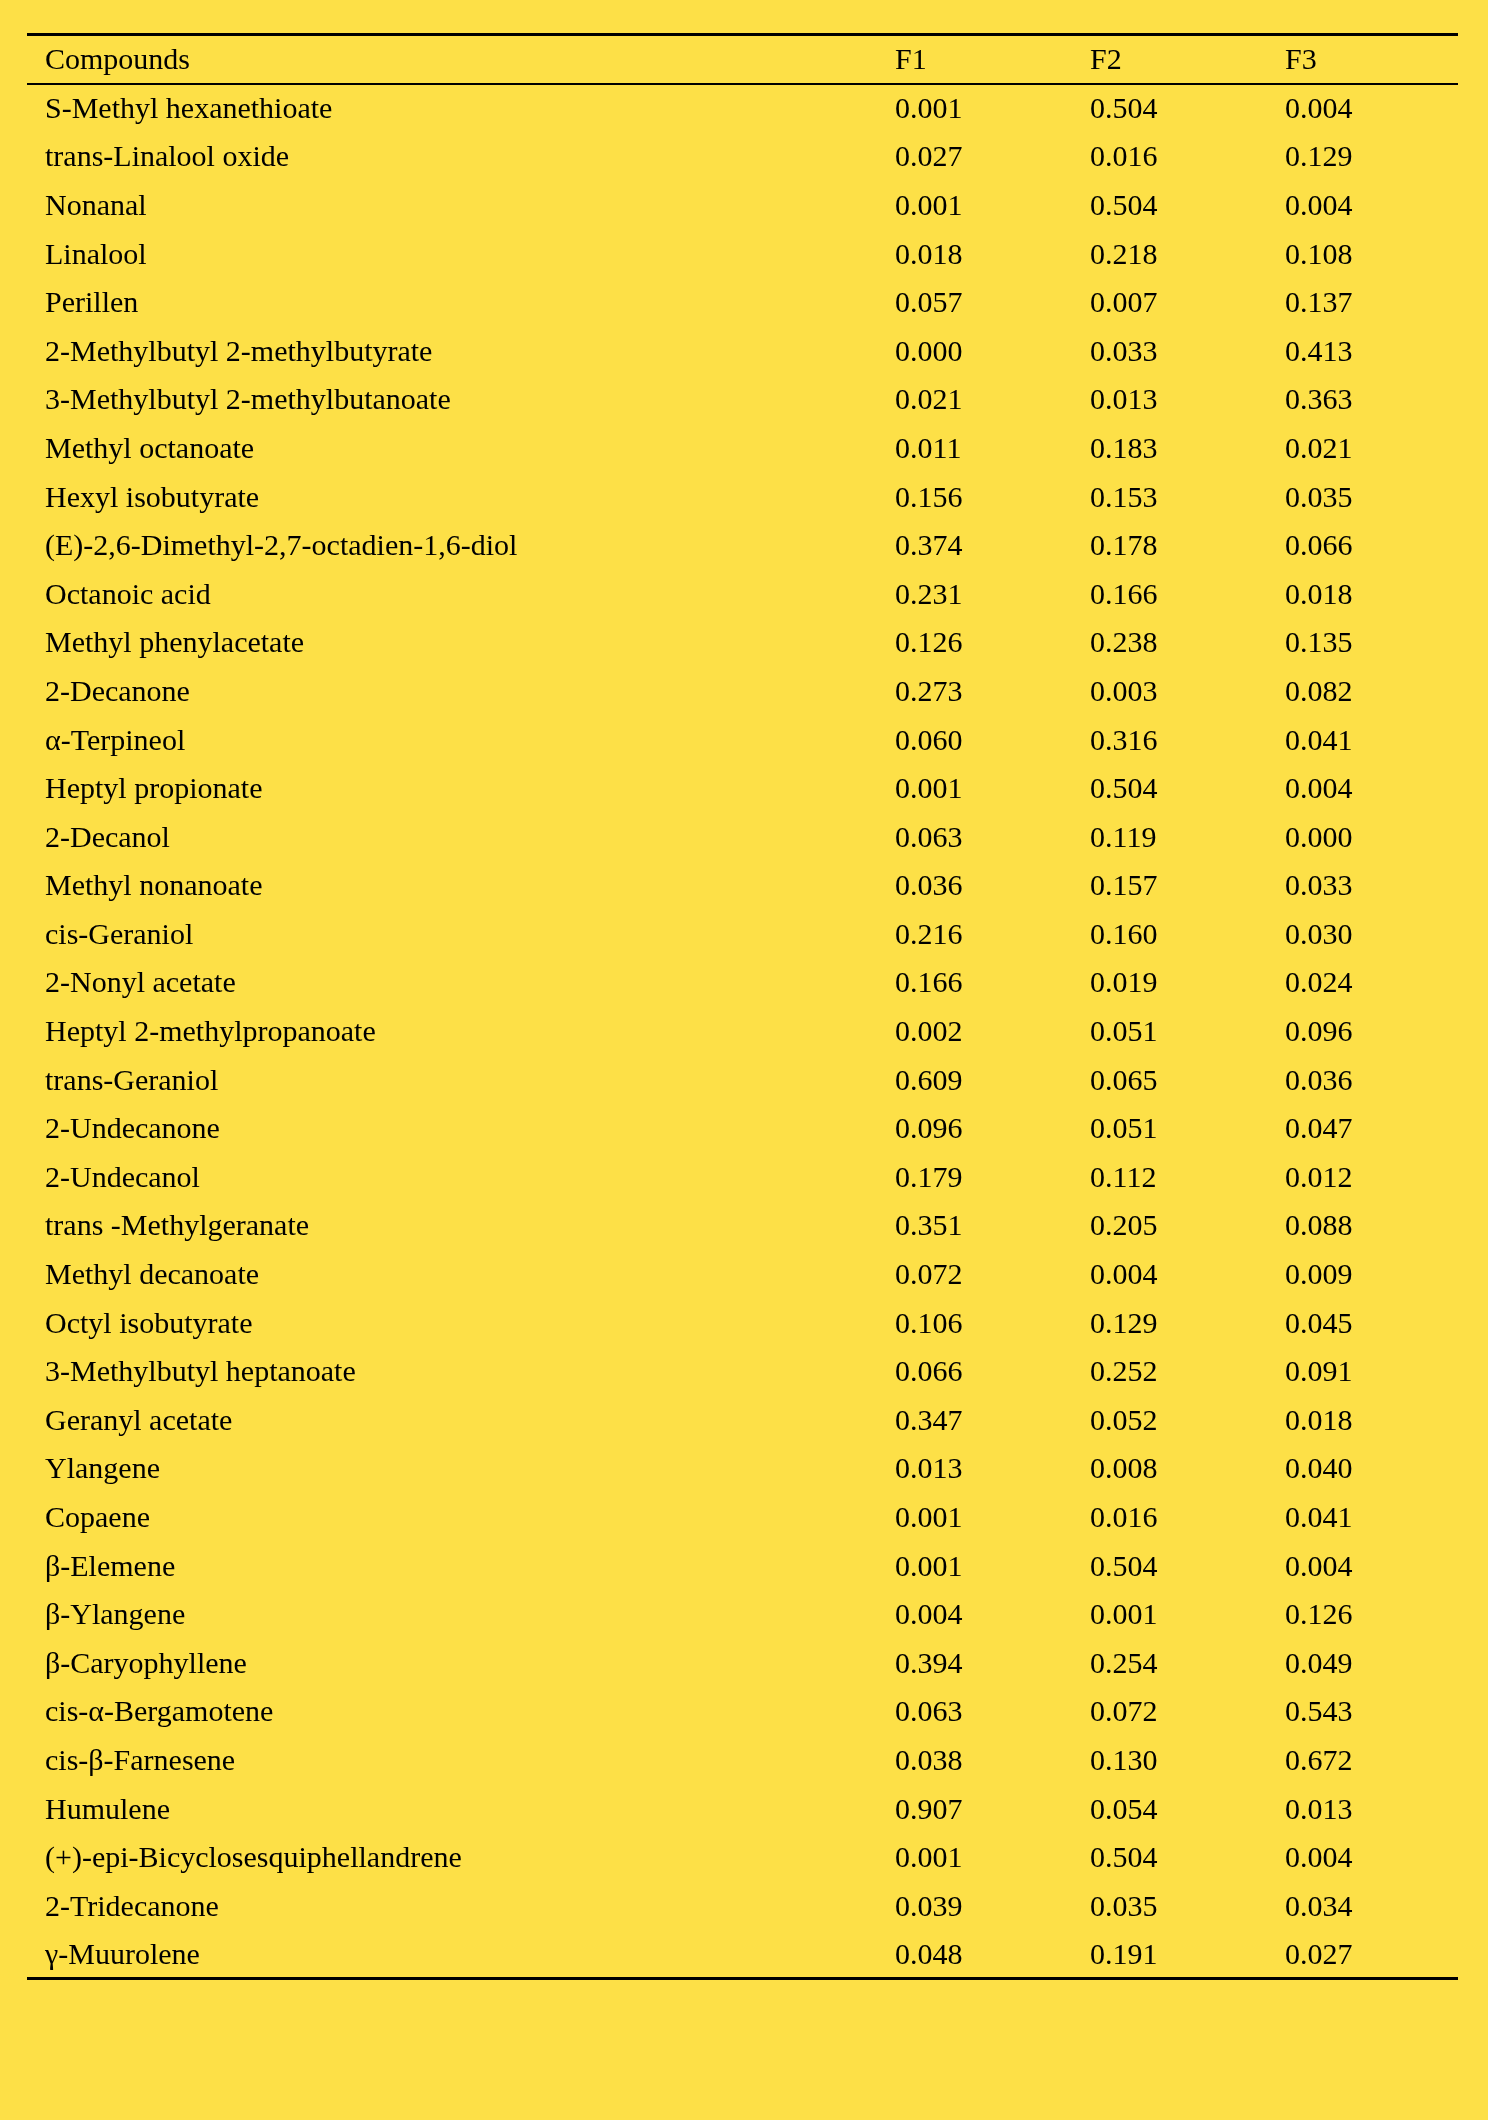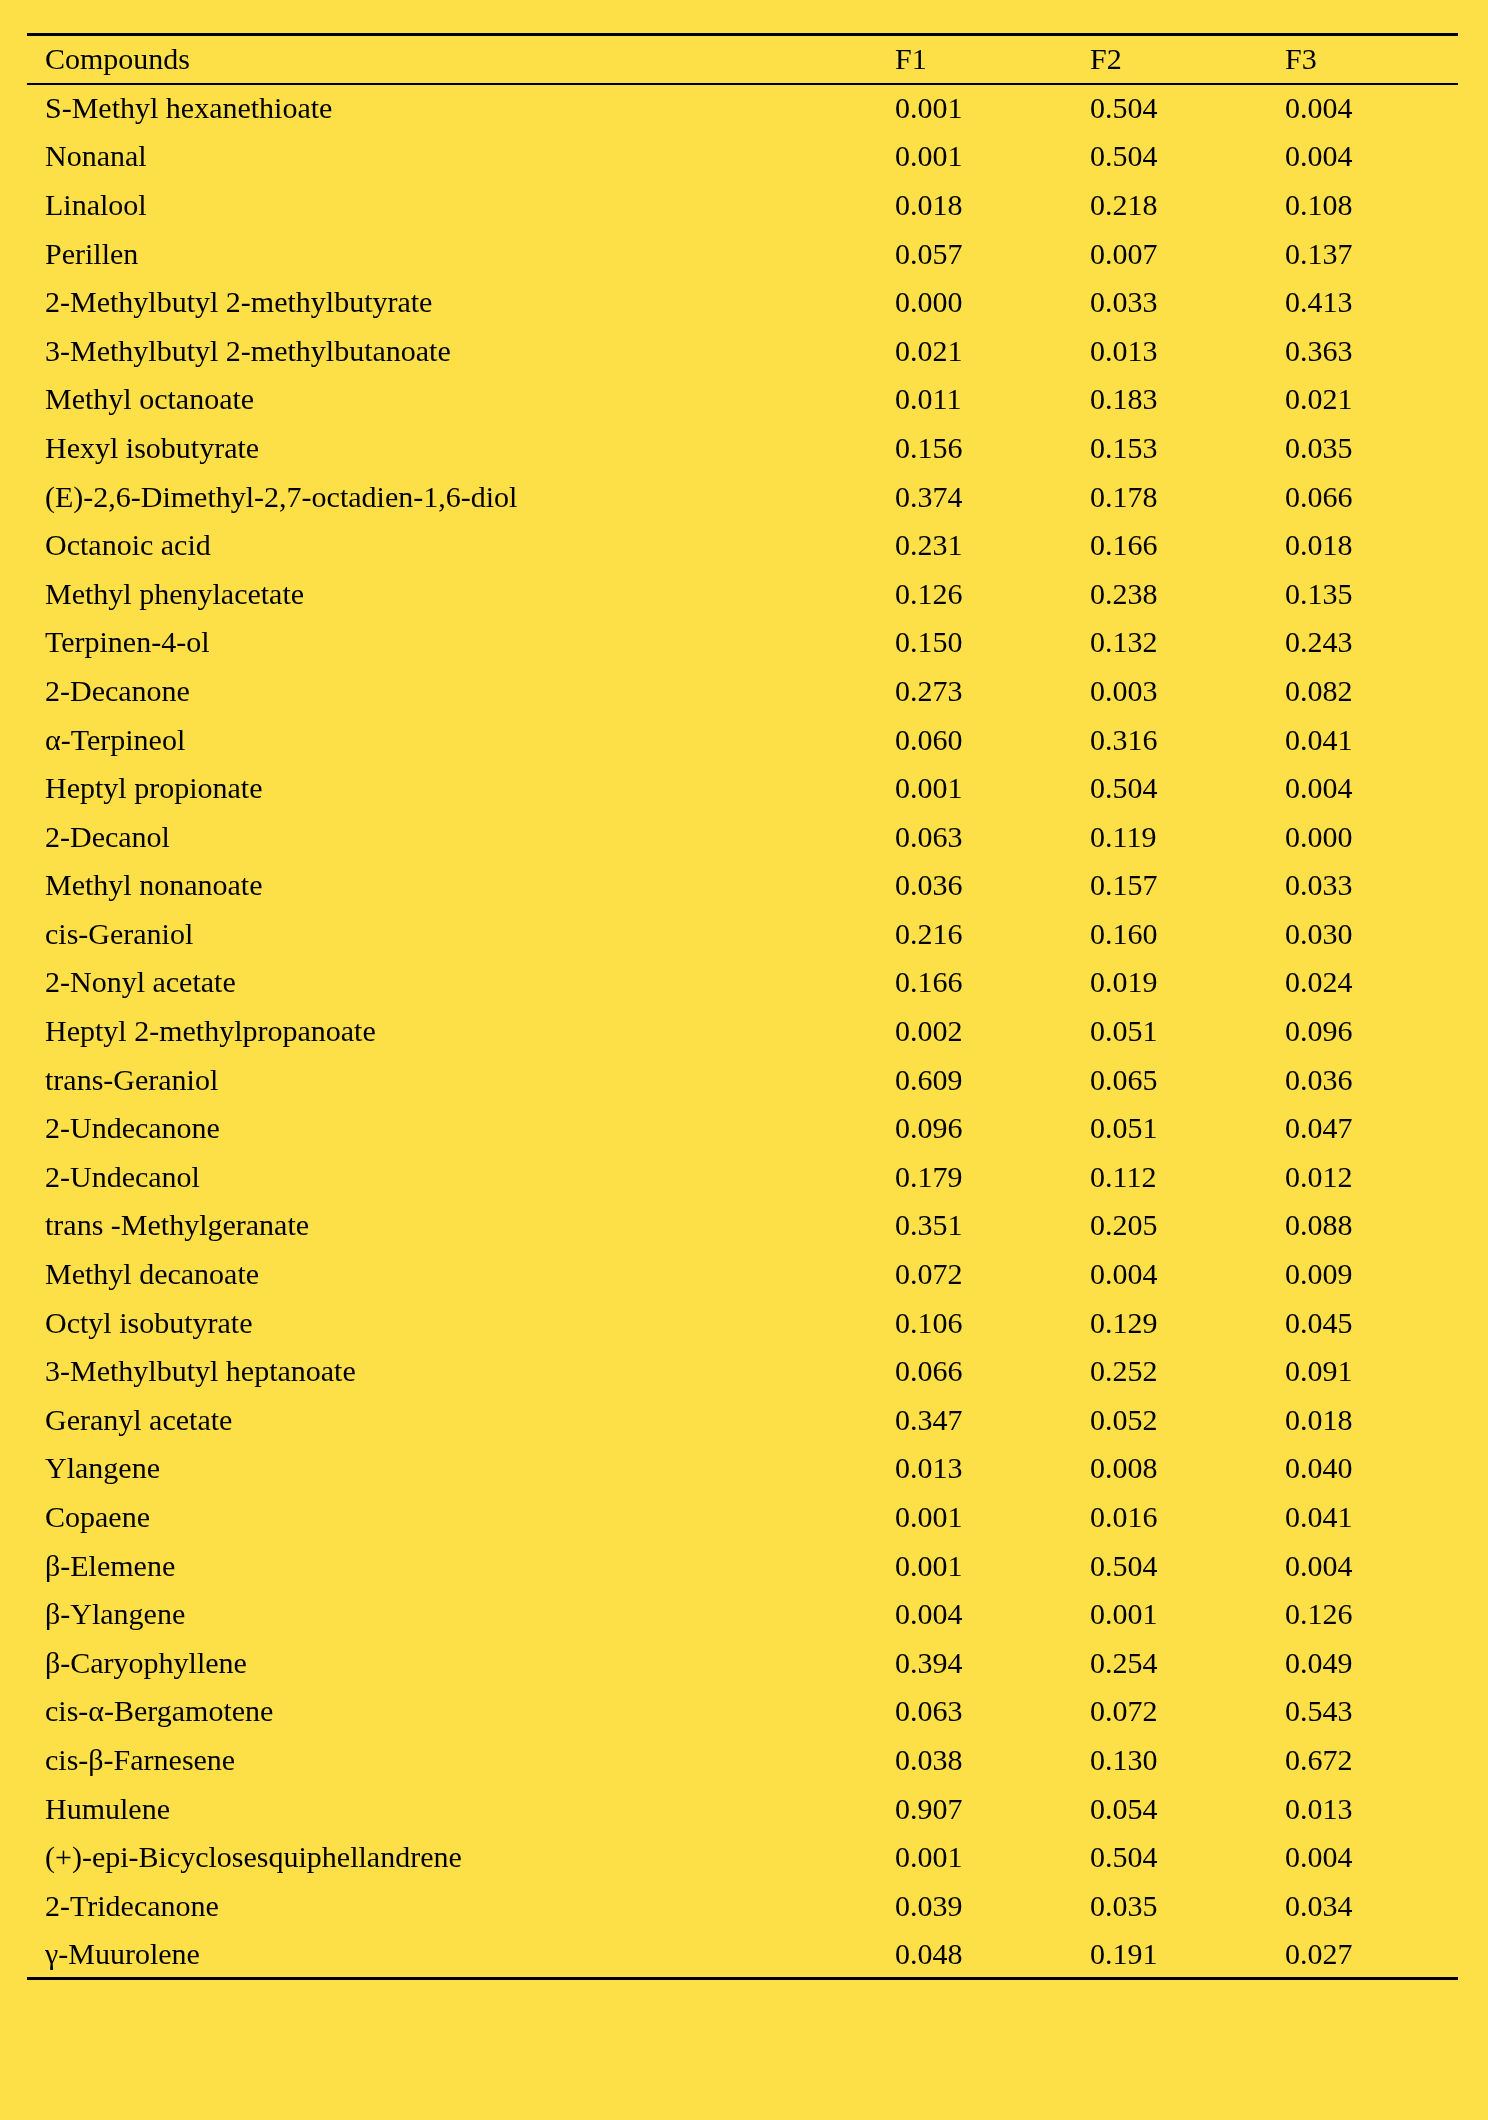--- a/index.html
+++ b/index.html
@@ -73,20 +73,26 @@
       </tr>
     </thead>
     <tbody>
   <tr>
     <td>S-Methyl hexanethioate</td>
     <td>0.001</td>
     <td>0.504</td>
     <td>0.004</td>
   </tr>
 
+  <tr>
+    <td>trans-Linalool oxide</td>
+    <td>0.027</td>
+    <td>0.016</td>
+    <td>0.129</td>
+  </tr>
 
   <tr>
     <td>Nonanal</td>
     <td>0.001</td>
     <td>0.504</td>
     <td>0.004</td>
   </tr>
 
   <tr>
     <td>Linalool</td>
@@ -144,26 +150,20 @@
     <td>0.018</td>
   </tr>
 
   <tr>
     <td>Methyl phenylacetate</td>
     <td>0.126</td>
     <td>0.238</td>
     <td>0.135</td>
   </tr>
 
-  <tr>
-    <td>Terpinen-4-ol</td>
-    <td>0.150</td>
-    <td>0.132</td>
-    <td>0.243</td>
-  </tr>
 
   <tr>
     <td>2-Decanone</td>
     <td>0.273</td>
     <td>0.003</td>
     <td>0.082</td>
   </tr>
 
   <tr>
     <td>α-Terpineol</td>

